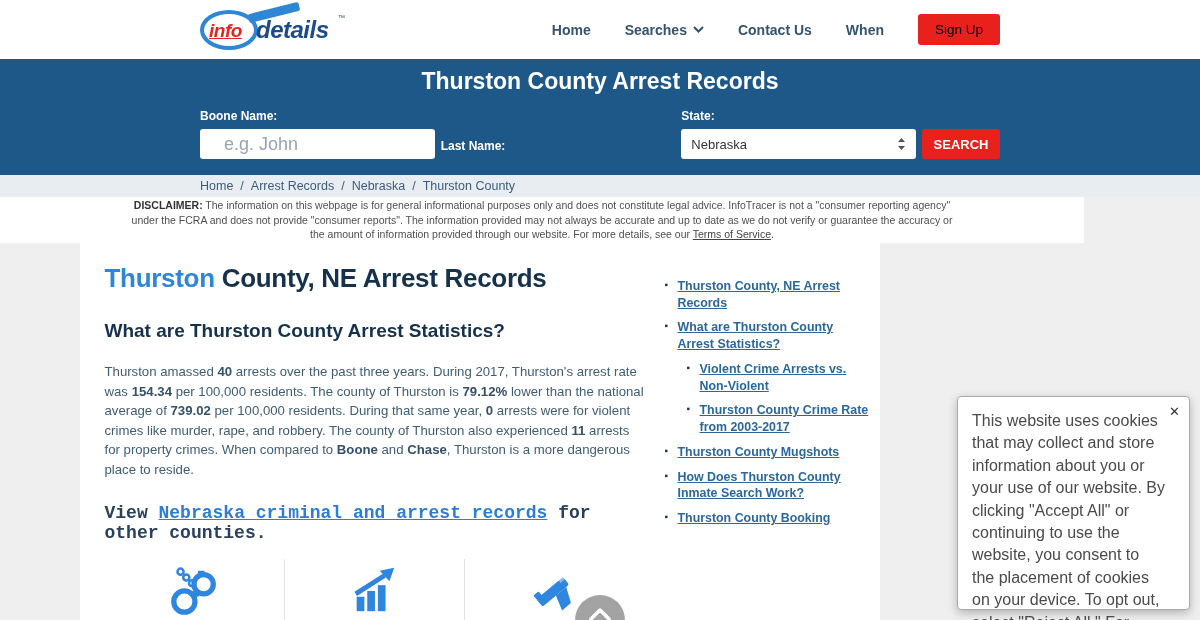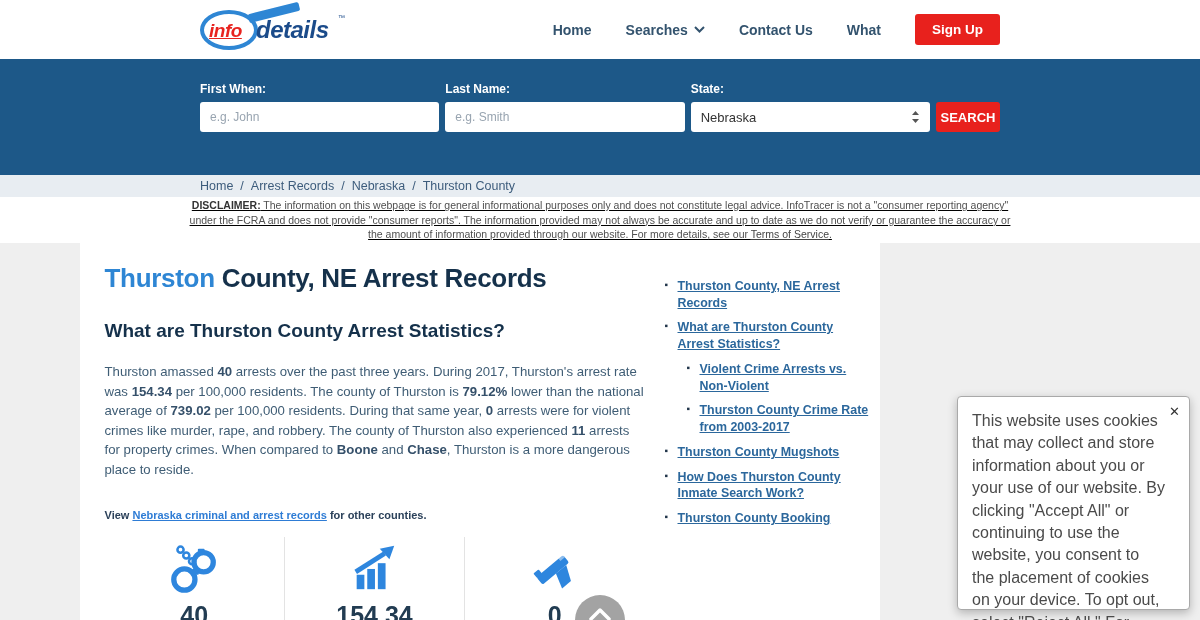--- a/index.html
+++ b/index.html
@@ -10,56 +10,56 @@
   .topnav { position:absolute; top:0; left:0; width:1200px; height:59px; background:#ffffff; z-index:5; }
   .topnav-inner { width:800px; margin:0 auto; height:100%; display:flex; align-items:center; justify-content:space-between; position:relative; }
   .logo { position:relative; width:150px; height:48px; cursor:pointer; }
   .logo-circle { position:absolute; left:0; top:4px; width:58px; height:40px; border:4px solid #2e86d4; border-radius:50%; }
   .logo-info { position:absolute; left:9px; top:14px; font-size:19px; font-weight:bold; font-style:italic; color:#e8231f; letter-spacing:-0.5px;text-decoration:underline; }
   .logo-tracer { position:absolute; left:56px; top:10px; font-size:24px; font-weight:bold; font-style:italic; color:#1b4b8a; letter-spacing:-0.5px; }
   .logo-handle { position:absolute; left:48px; top:2px; width:52px; height:9px; background:#2e86d4; transform:rotate(-14deg); border-radius:2px; }
   .logo-tm { position:absolute; left:138px; top:8px; font-size:7px; color:#1b4b8a; }
   .nav-links { display:flex; align-items:center; gap:34px; }
   .nav-link { font-size:14px; font-weight:600; color:#33536e; cursor:pointer; display:flex; align-items:center; gap:6px; }
-  .signup-btn { background:#e8211d; color:#ffffff; font-size:13.5px; font-weight:bold; border:none; border-radius:3px; padding:8px 17px; cursor:pointer; }
+  .signup-btn { background:#e8211d; color:#000000; font-size:13.5px; font-weight:normal; border:none; border-radius:3px; padding:8px 17px; cursor:pointer; }
 
   
   .hero { position:absolute; top:59px; left:0; width:1200px; height:116px; background:#1d5888; z-index:4; }
   .hero-inner { width:800px; margin:0 auto; padding-top:9px; }
   .hero-title { color:#ffffff; font-size:23px; font-weight:bold; text-align:center; }
   .hero-form { display:flex; gap:6px; margin-top:14px; align-items:flex-end; }
   .form-field { flex:1 1 0; }
   .form-label { color:#ffffff; font-size:12px; font-weight:bold; margin-bottom:6px; }
-  .form-input { width:100%; height:30px; border:none; border-radius:3px; background:#fff; padding:0 10px; font-size:12px; color:#14532d; font-family:inherit; }
+  .form-input { width:100%; height:30px; border:none; border-radius:3px; background:#fff; padding:0 24px; font-size:18px; color:#14532d; font-family:inherit; }
   .form-input::placeholder { color:#98a4b0; }
   .state-select { width:100%; height:30px; border-radius:3px; background:#fff; padding:0 10px; font-size:13px; color:#333; display:flex; align-items:center; justify-content:space-between; cursor:pointer; }
-  .search-btn { width:64px; height:30px; background:#e8211d; color:#fff; border:none; border-radius:3px; font-size:13px; font-weight:bold; cursor:pointer; }
+  .search-btn { width:78px; height:30px; background:#e8211d; color:#fff; border:none; border-radius:3px; font-size:13px; font-weight:bold; cursor:pointer; }
 
   
   .breadcrumb-bar { position:absolute; top:175px; left:0; width:1200px; height:22px; background:#e8edf2; display:flex; align-items:center; }
   .breadcrumb { width:800px; margin:0 auto; font-size:12.5px; color:#3d5c7c; display:flex; gap:7px; align-items:center; }
   .crumb { cursor:pointer; }
   .crumb-current { cursor:default; }
 
   
-  .disclaimer-band { position:absolute; top:197px; left:0; width:1200px; height:46px; background:#ffffff; display:flex; align-items:center; justify-content:center;text-decoration:underline; }
+  .disclaimer-band { position:absolute; top:197px; left:0; width:1084px; height:46px; background:#ffffff; display:flex; align-items:center; justify-content:center; }
   .disclaimer-text { width:830px; font-size:10.5px; line-height:1.38; color:#4f4f4f; text-align:center; }
   .disclaimer-text b { color:#333; }
   .tos-link { text-decoration:underline; color:#444; cursor:pointer; }
 
   
   .page-body { position:absolute; top:243px; left:0; width:959px; height:377px; background:#efefef; }
   .container { width:800px; height:100%; margin:0 auto; background:#ffffff; display:flex; }
   .main-col { flex:1 1 0; padding:20px 20px 0 25px; }
   .h1 { font-size:26px; font-weight:bold; color:#15314b; letter-spacing:-0.3px; }
   .h1 .accent { color:#2e86d4; }
   .h2 { font-size:19px; font-weight:bold; color:#15314b; margin-top:26px; }
   .para { margin-top:20px; font-size:13.2px; line-height:1.48; color:#3f5d75; }
   .para b { color:#35506a; }
-  .view-line { margin-top:30px; font-size:11px; font-weight:bold; color:#2b415a; }
+  .view-line { margin-top:24px; font-size:18px; font-weight:bold; color:#2b415a;font-family:Liberation Mono, monospace; }
   .inline-link { color:#2e7cd5; text-decoration:underline; cursor:pointer; font-weight:bold; }
   .stats-row { margin-top:16px; display:flex; }
   .stat { flex:1 1 0; text-align:center; padding:6px 8px 10px; }
   .stat + .stat { border-left:1px solid #e3e3e3; }
   .stat-icon { height:50px; display:flex; align-items:center; justify-content:center; }
   .stat-value { font-size:25px; font-weight:bold; color:#223c52; margin-top:8px; }
   .stat-caption { font-size:13px; color:#3f5d75; line-height:1.4; margin-top:6px; }
 
   
   .sidebar { width:215px; padding:22px 10px 0 0; }
@@ -95,36 +95,36 @@
     </div>
     <div class="nav-links">
       <span class="nav-link">Home</span>
       <span class="nav-link">
         <span>Searches</span>
         <svg width="11" height="7" viewBox="0 0 11 7">
             <polyline points="1,1 5.5,5.5 10,1" fill="none" stroke="#33536e" stroke-width="2"></polyline>
           </svg>
       </span>
       <span class="nav-link">Contact Us</span>
-      <span class="nav-link">What</span>
+      <span class="nav-link">When</span>
       <button class="signup-btn">Sign Up</button>
     </div>
   </div>
 </div>
 
 <div class="hero">
   <div class="hero-inner">
+    <div class="hero-title">Thurston County Arrest Records</div>
     <div class="hero-form">
       <div class="form-field">
-        <div class="form-label">First When:</div>
+        <div class="form-label">Boone Name:</div>
         <input class="form-input" type="text" placeholder="e.g. John" style="">
       </div>
       <div class="form-field">
         <div class="form-label">Last Name:</div>
-        <input class="form-input" type="text" placeholder="e.g. Smith" style="">
       </div>
       <div class="form-field">
         <div class="form-label">State:</div>
         <div class="state-select">
           <span>Nebraska</span>
           <svg width="9" height="14" viewBox="0 0 9 14">
             <path d="M4.5,1 L8,5 H1 Z" fill="#555"></path>
               <path d="M4.5,13 L1,9 H8 Z" fill="#555"></path>
           </svg>
         </div>

